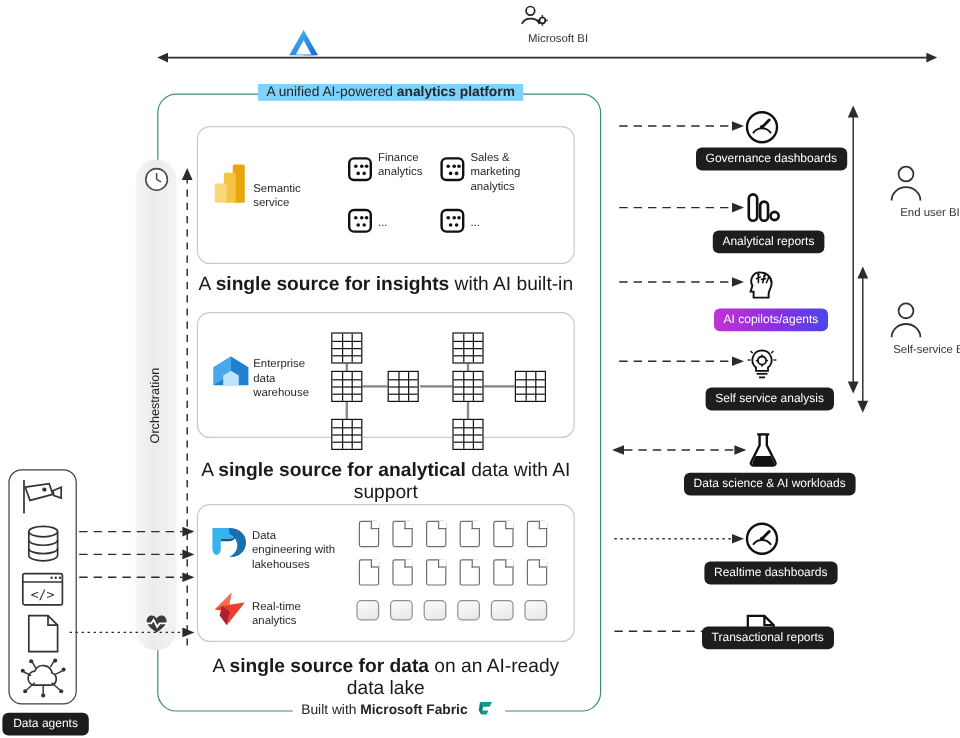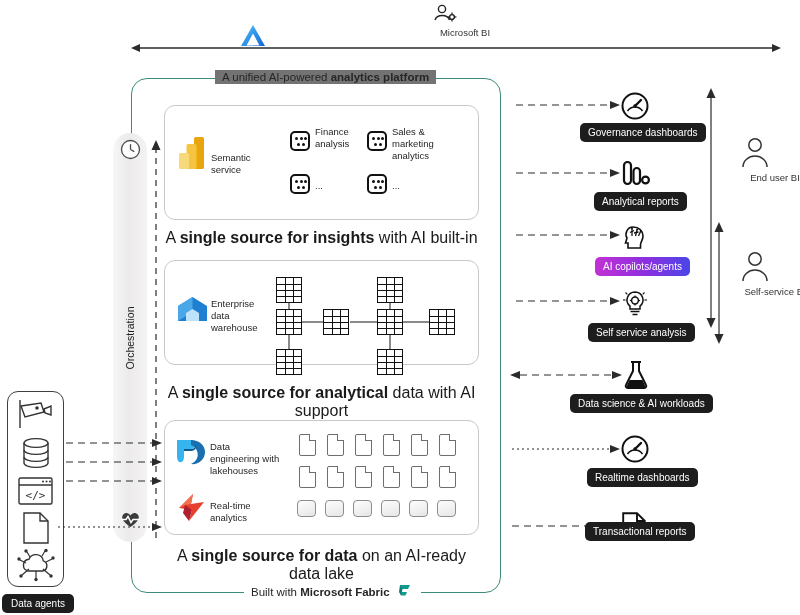--- a/index.html
+++ b/index.html
@@ -19,21 +19,21 @@
   #corporate-bi{left:430px;top:2px;width:70px;text-align:center;}
   #corporate-bi .cap{font-size:9.5px;color:#333;margin-top:1px;}
 
   
   #platform-container{
     left:131px;top:78px;width:370px;height:515px;
     border:1.6px solid #3d8b7d;border-radius:16px;box-sizing:border-box;
     background:#fff;
   }
   #platform-caption{
-    left:215px;top:70px;background:#737373;padding:0 7px;font-size:11.5px;white-space:nowrap;z-index:5;
+    left:215px;top:70px;background:#7dd3fc;padding:0 7px;font-size:11.5px;white-space:nowrap;z-index:5;
   }
   #footer-caption{
     left:244px;top:583px;background:#fff;padding:0 7px;font-size:11.5px;white-space:nowrap;z-index:5;
     display:flex;align-items:center;gap:6px;
   }
 
   
   #orchestration-bar{
     left:113px;top:133px;width:34px;height:409px;
     background:linear-gradient(90deg,#f7f7f7,#eceaea 45%,#f4f3f3);
@@ -198,21 +198,21 @@
 </div>
 <div class="abs icon-label" style="left:211px;top:152px;width:70px;">Semantic service</div>
 
 <div class="sm-tile" style="left:290px;top:131px;">
   <i style="left:3px;top:4px;"></i>
     <i style="left:7.5px;top:4px;"></i>
     <i style="left:12px;top:4px;"></i>
   <i style="left:4.5px;top:10px;"></i>
     <i style="left:10px;top:10px;"></i>
 </div>
-<div class="abs icon-label" style="left:315px;top:126px;width:52px;">Finance analysis</div>
+<div class="abs icon-label" style="left:315px;top:126px;width:52px;">Finance analytics</div>
 
 <div class="sm-tile" style="left:367px;top:131px;">
   <i style="left:3px;top:4px;"></i>
     <i style="left:7.5px;top:4px;"></i>
     <i style="left:12px;top:4px;"></i>
   <i style="left:4.5px;top:10px;"></i>
     <i style="left:10px;top:10px;"></i>
 </div>
 <div class="abs icon-label" style="left:392px;top:126px;width:76px;">Sales &amp; marketing analytics</div>
 

